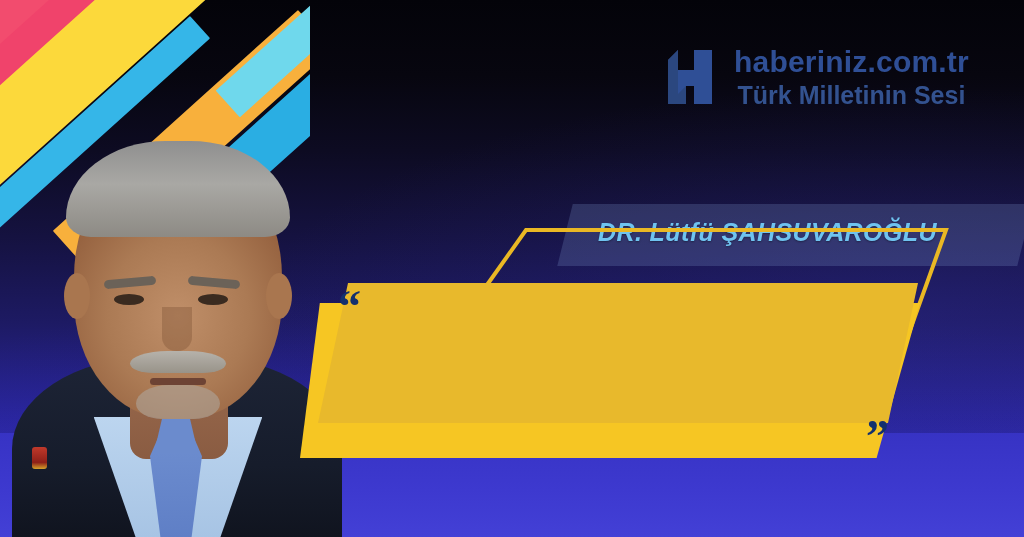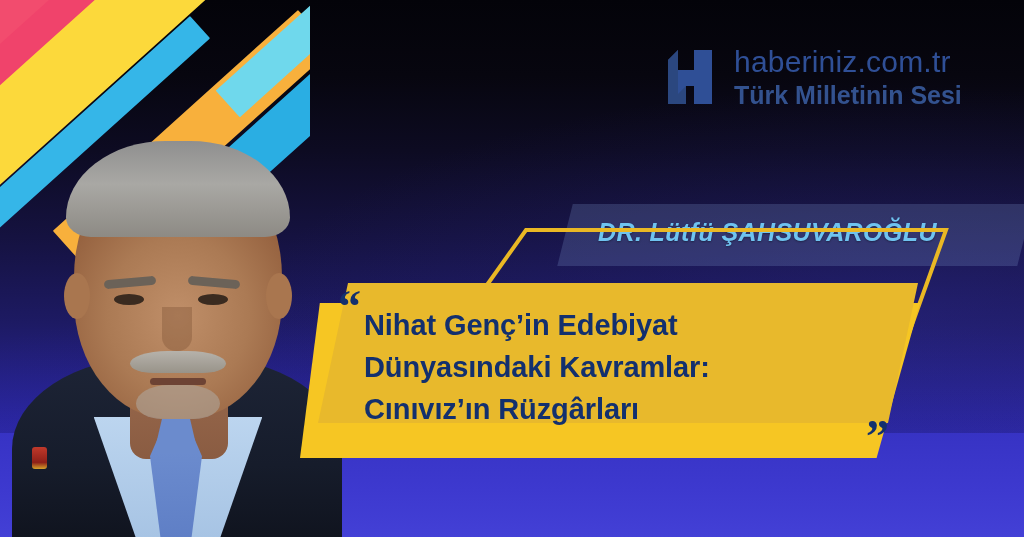--- a/index.html
+++ b/index.html
@@ -223,21 +223,21 @@
     display: flex;
     align-items: center;
     gap: 18px;
   }
   .logo-mark { width: 52px; height: 62px; flex: 0 0 auto; }
   .logo-text { line-height: 1; }
   .logo-title {
     font-size: 30px;
     color: #2f4f96;
     letter-spacing: 0.2px;
-    font-weight: 400;
+    font-weight: 700;
     white-space: nowrap;
   }
   .logo-sub {
     margin-top: 6px;
     font-size: 25px;
     color: #33528f;
     font-weight: 600;
     white-space: nowrap;
     text-align: center;
   }
@@ -382,19 +382,14 @@
     <path d="M194 2 L166 2 L122 64" fill="none" stroke="#eab824" stroke-width="4"></path>
     <path d="M110 208 L138 208 L156 182" fill="none" stroke="#eab824" stroke-width="4"></path>
   </svg>
 
   <div class="panel-back"></div>
   <div class="panel-front"></div>
 
   <span class="qmark qmark-open">“</span>
   <span class="qmark qmark-close">”</span>
 
-  <div class="quote-title">
-    <div>Nihat Genç’in Edebiyat</div>
-    <div>Dünyasındaki Kavramlar:</div>
-    <div>Cınıvız’ın Rüzgârları</div>
-  </div>
 
 </div>
 
 </body></html>

